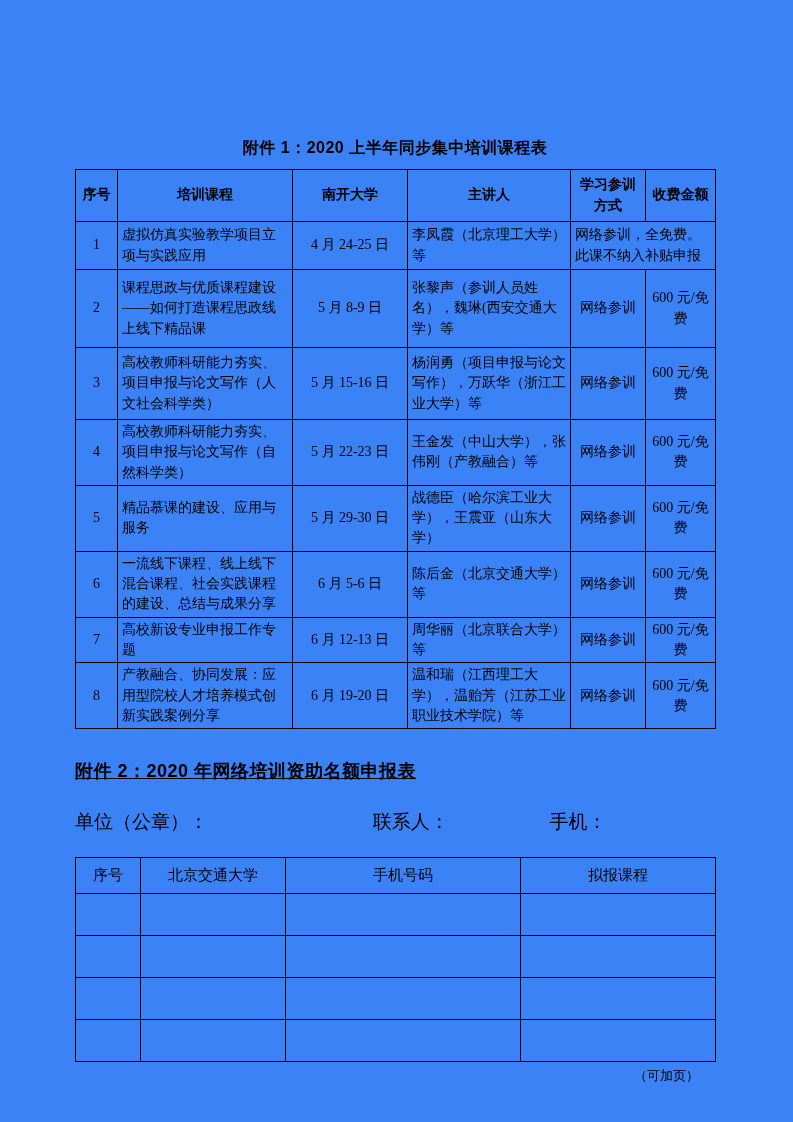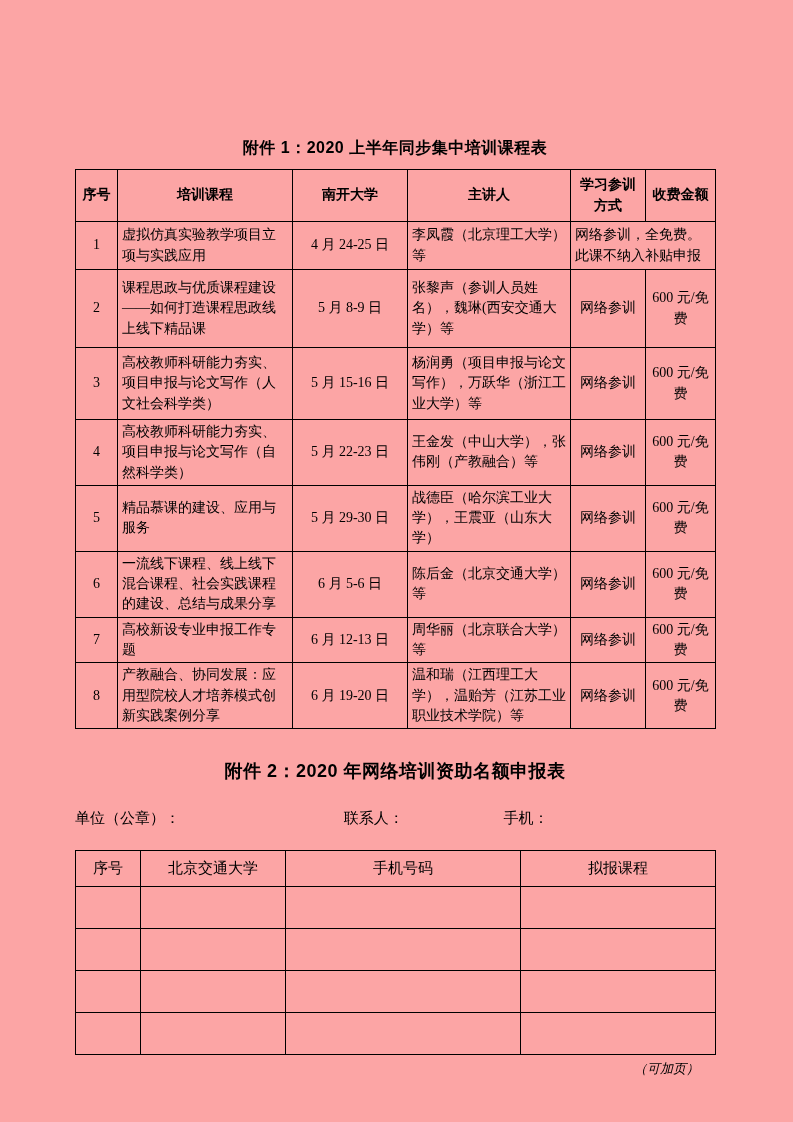--- a/index.html
+++ b/index.html
@@ -1,42 +1,43 @@
 <!DOCTYPE html>
 <html><head>
 <meta charset="utf-8">
 <style>
   * { box-sizing: border-box; }
   html, body { margin: 0; padding: 0; background: #888; }
   .page {
     width: 793px;
     height: 1122px;
     margin: 0 auto;
-    background: #fca5a5;
+    background: #3b82f6;
     color: #000000;
     font-family: "Liberation Serif", "DejaVu Serif", serif;
     overflow: hidden;
   }
   .inner { padding: 138px 78px 0 75px; }
 
   .title1 {
     font-family: "Liberation Sans", "DejaVu Sans", sans-serif;
     font-weight: bold;
     font-size: 16px;
     text-align: center;
     margin: 0 0 10px 0;
     letter-spacing: 0.5px;
   }
   .title2 {
     font-family: "Liberation Sans", "DejaVu Sans", sans-serif;
     font-weight: bold;
     font-size: 18px;
-    text-align: center;
+    text-align: left;
     margin: 30px 0 26px 0;
     letter-spacing: 0.5px;
+    text-decoration: underline;
   }
 
   table { border-collapse: collapse; width: 640px; table-layout: fixed; }
 
   .course-table td, .course-table th {
     border: 1px solid #000;
     font-size: 14px;
     padding: 2px 4px;
     vertical-align: middle;
     line-height: 1.45;
@@ -52,21 +53,21 @@
   .course-table tbody tr:nth-child(1) { height: 48px; }
   .course-table tbody tr:nth-child(2) { height: 78px; }
   .course-table tbody tr:nth-child(3) { height: 72px; }
   .course-table tbody tr:nth-child(4) { height: 60px; }
   .course-table tbody tr:nth-child(5) { height: 46px; }
   .course-table tbody tr:nth-child(6) { height: 66px; }
   .course-table tbody tr:nth-child(7) { height: 40px; }
   .course-table tbody tr:nth-child(8) { height: 60px; }
 
   .info-line {
-    font-size: 15px;
+    font-size: 19px;
     margin: 0 0 22px 0;
     white-space: nowrap;
   }
   .info-line .lbl { display: inline-block; }
   .info-line .lbl2 { margin-left: 160px; }
   .info-line .lbl3 { margin-left: 96px; }
 
   .apply-table td, .apply-table th {
     border: 1px solid #000;
     font-size: 15px;
@@ -77,21 +78,20 @@
   }
   .apply-table th { height: 36px; }
   .apply-table td { height: 42px; }
 
   .page-note {
     width: 640px;
     text-align: right;
     font-size: 13px;
     margin-top: 5px;
     padding-right: 16px;
-    font-style: italic;
   }
 </style>
 </head>
 <body>
 
 <div class="page">
   <div class="inner">
 
     <div class="title1">附件 1：2020 上半年同步集中培训课程表</div>
 

